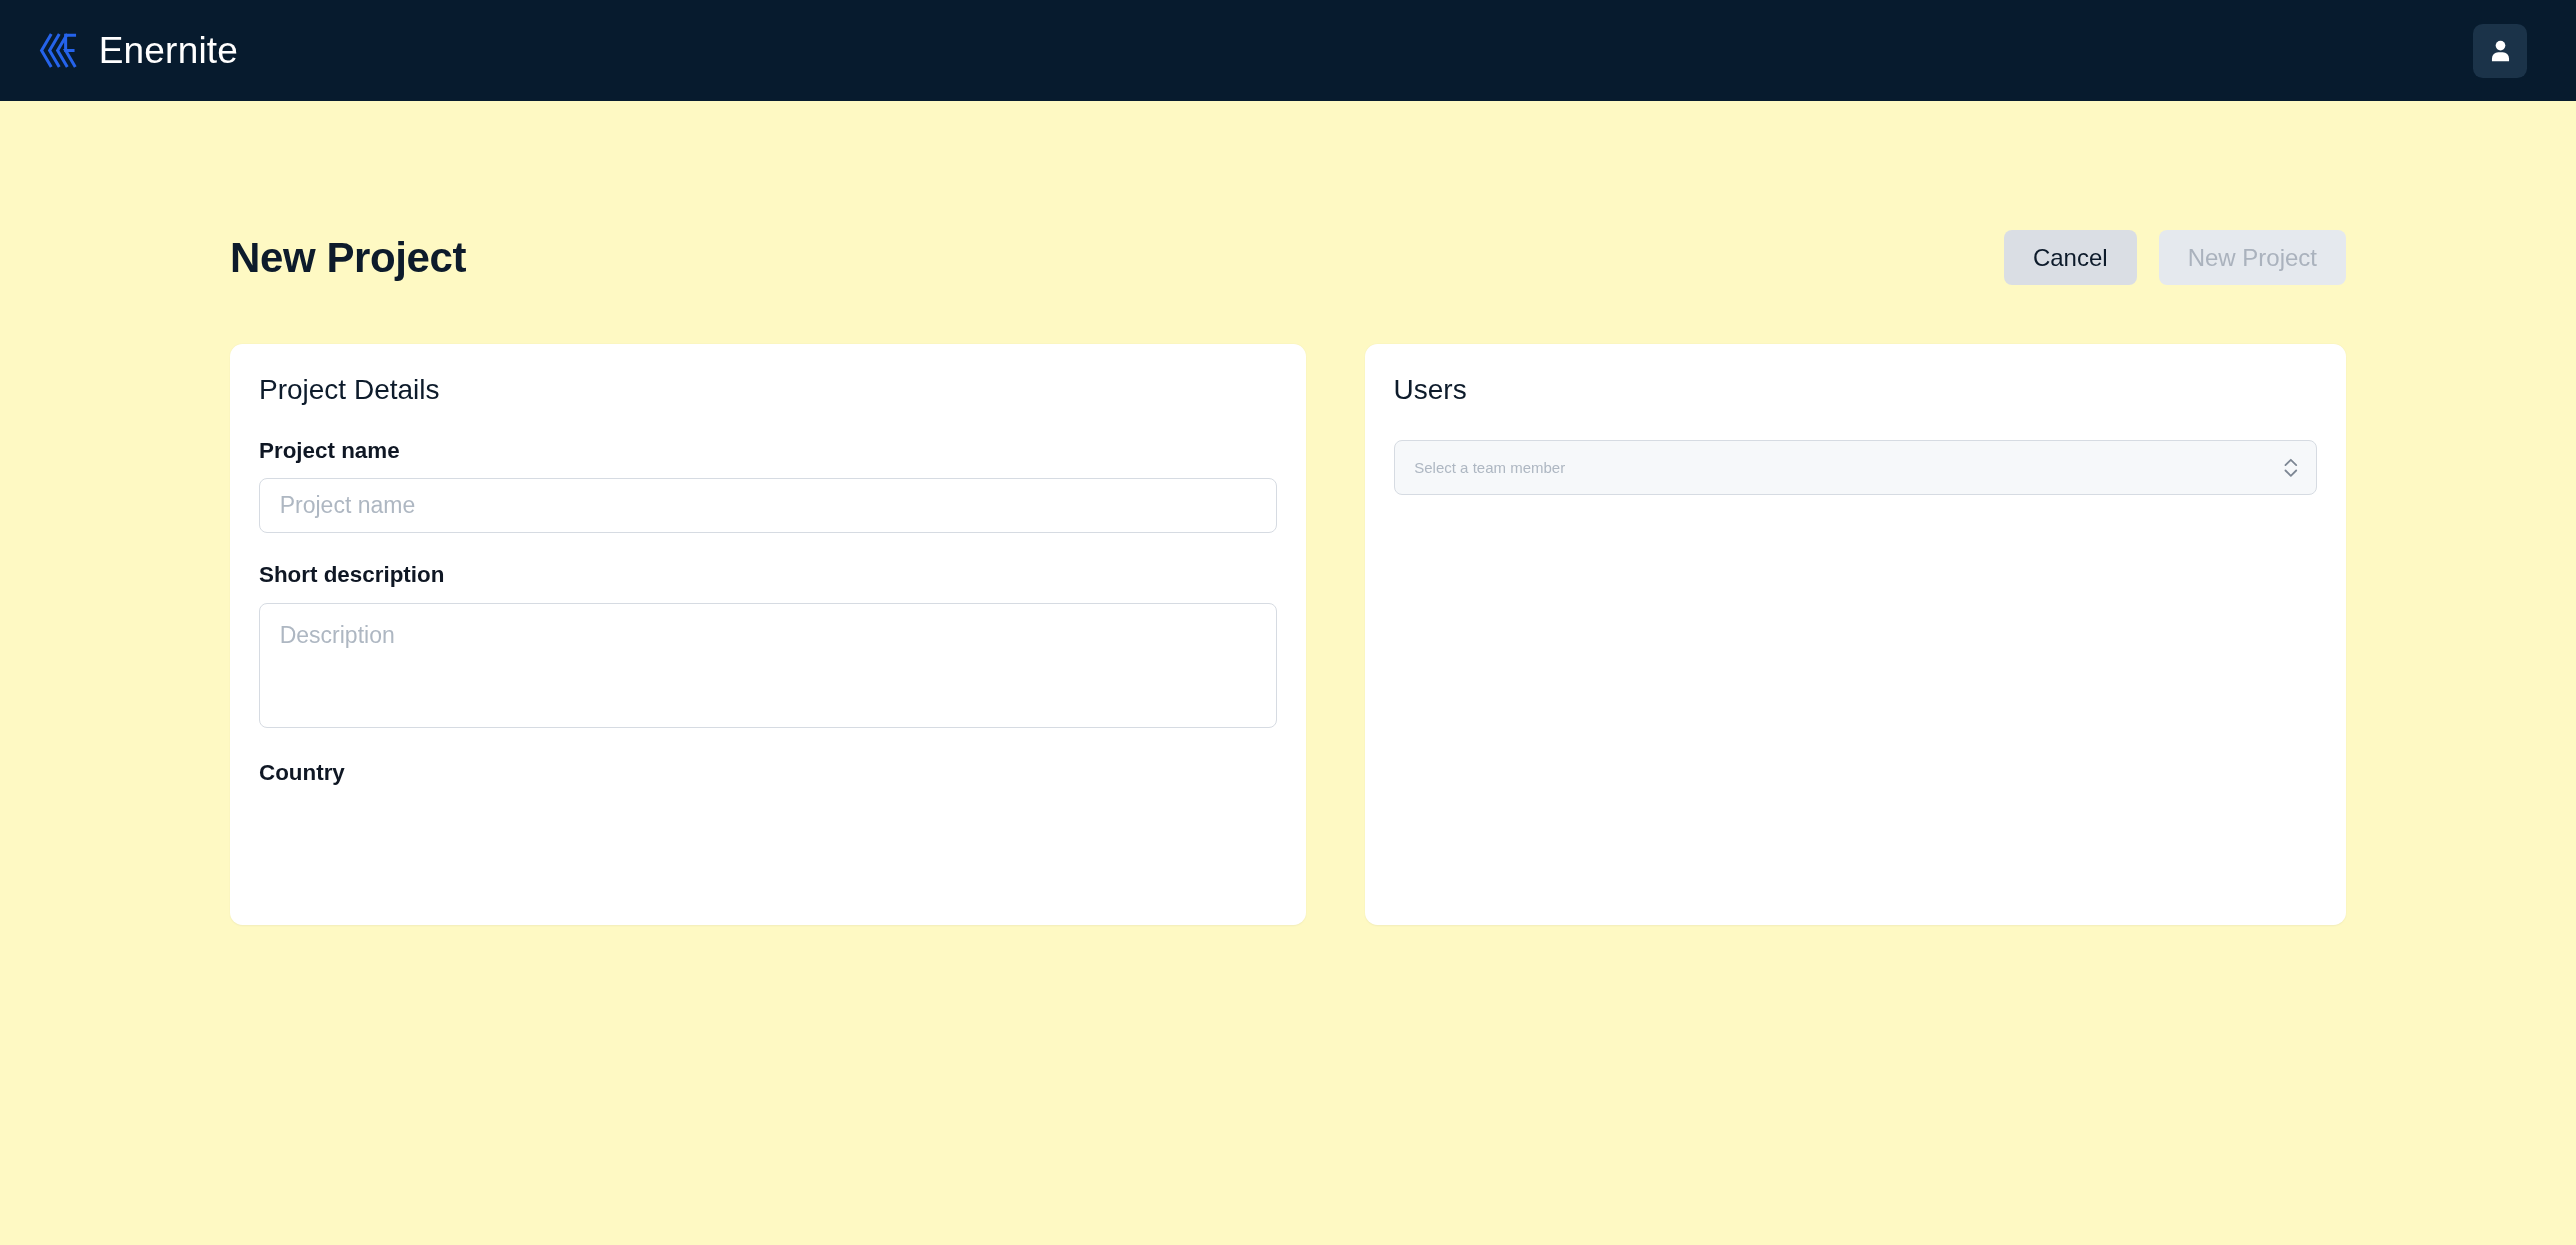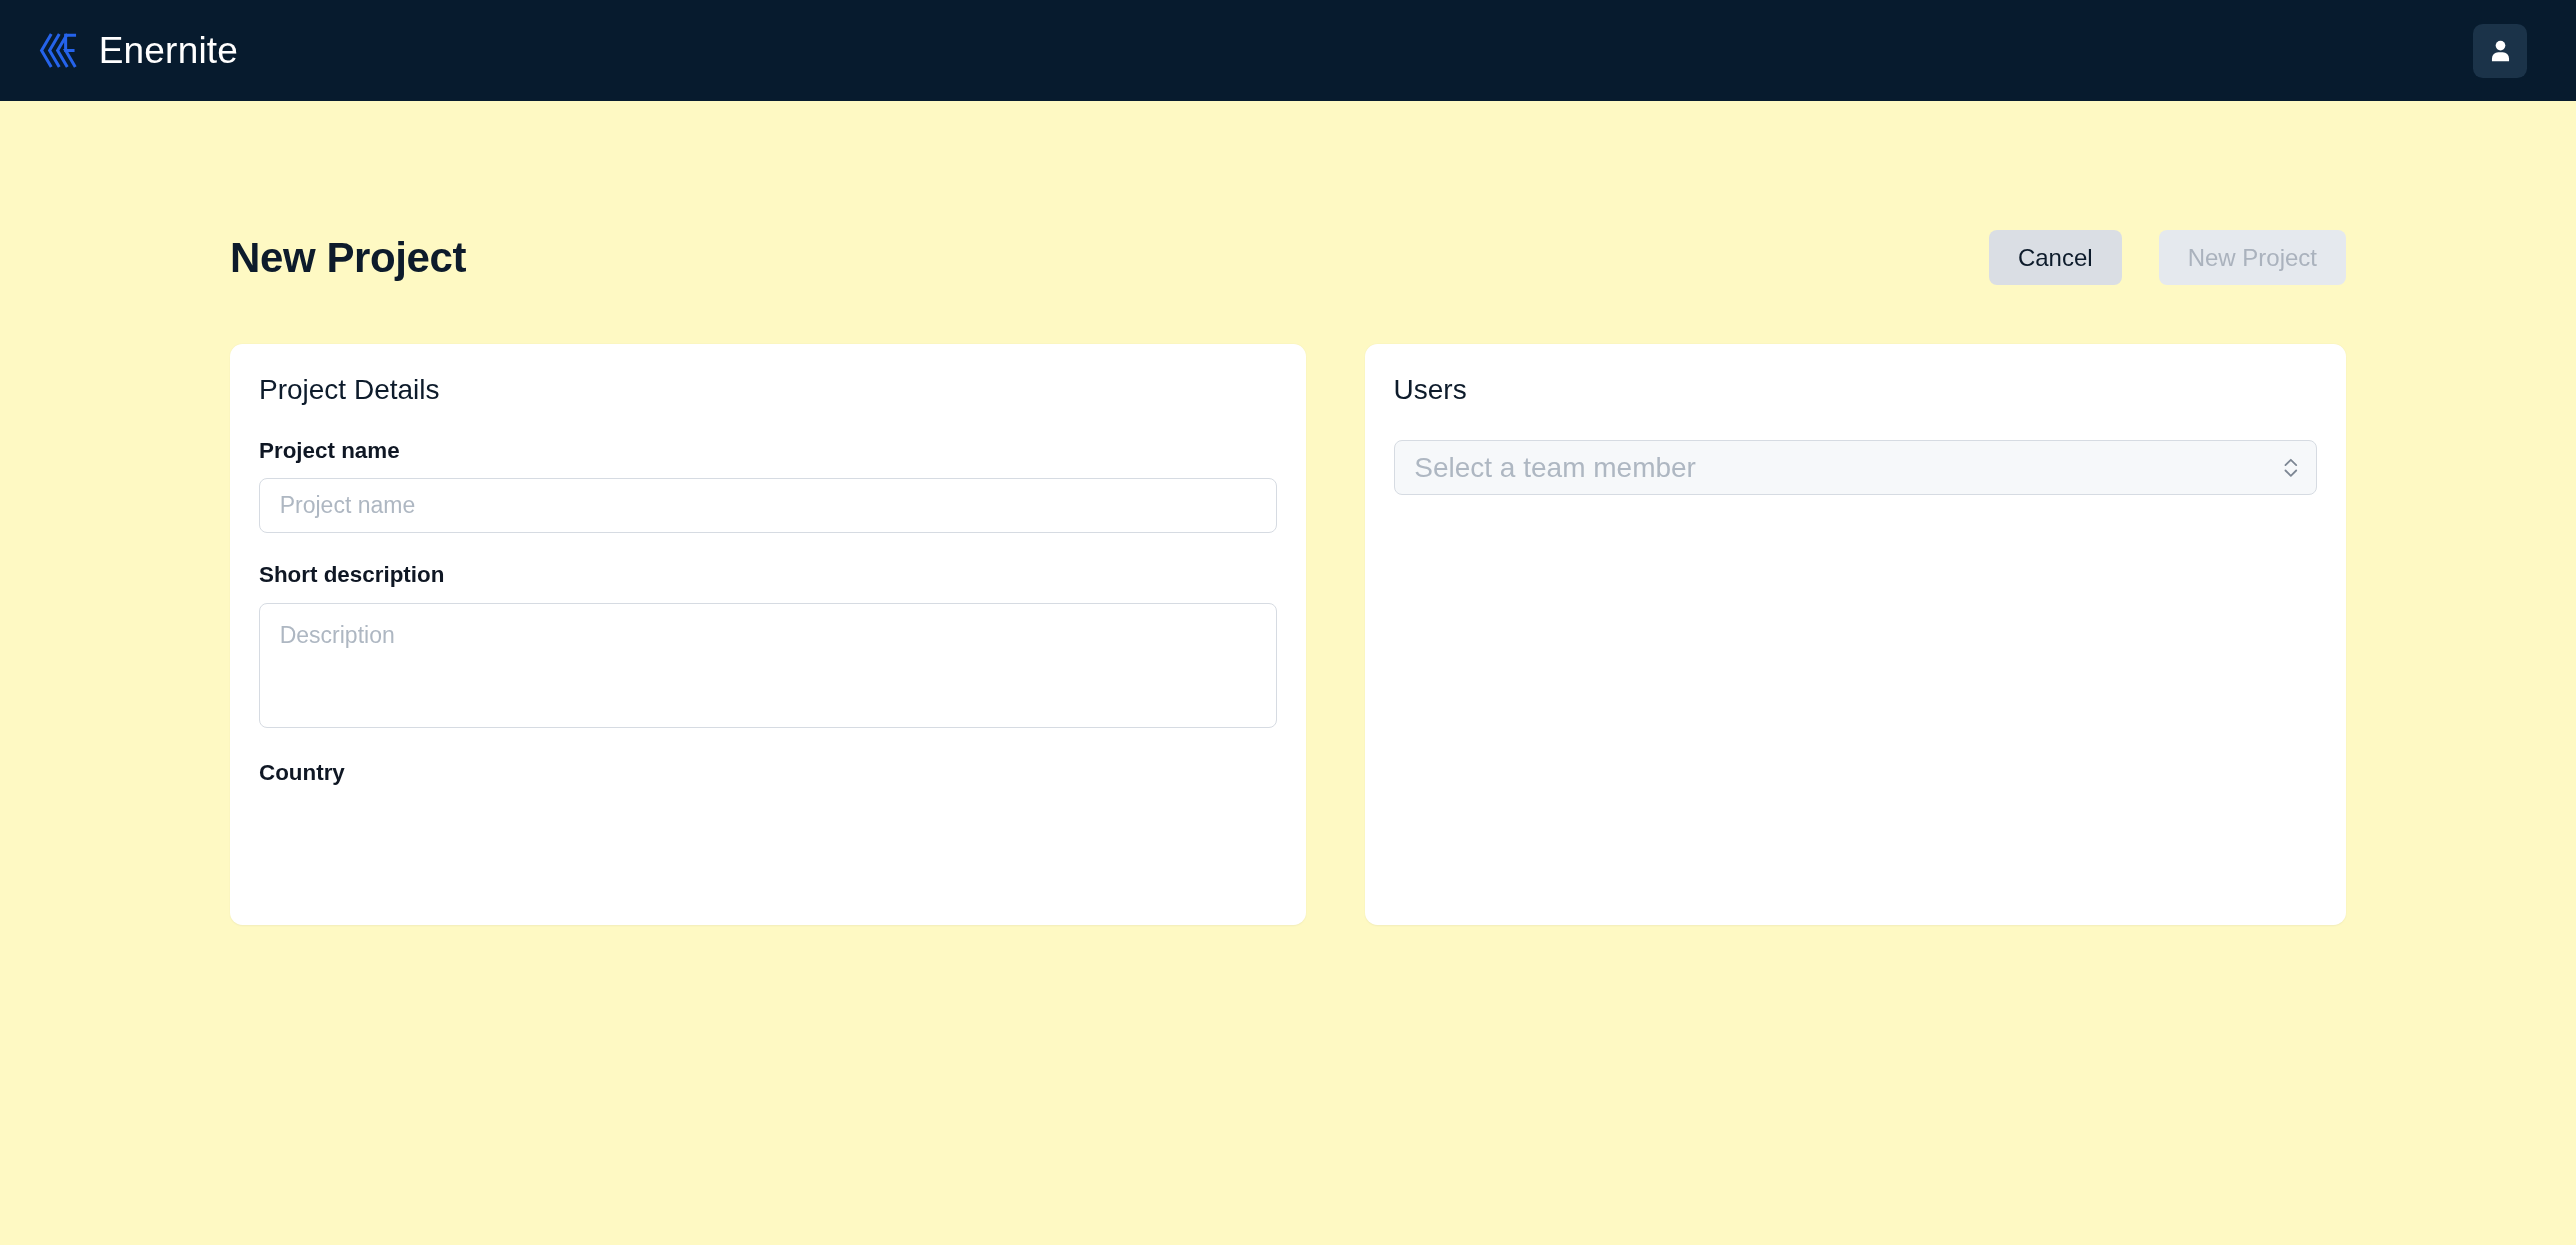--- a/index.html
+++ b/index.html
@@ -88,21 +88,21 @@
     font-size: 42px;
     font-weight: 700;
     color: #0d1b2b;
     letter-spacing: -0.4px;
     line-height: 1;
   }
 
   .header-actions {
     display: flex;
     align-items: center;
-    gap: 37px;
+    gap: 22px;
   }
 
   .btn {
     border: none;
     border-radius: 8px;
     font-family: "Liberation Sans", sans-serif;
     font-size: 24px;
     line-height: 1;
     padding: 0 29px;
     height: 55px;
@@ -181,21 +181,21 @@
   }
 
   
   .select-wrap { position: relative; width: 100%; }
 
   .select-display {
     width: 100%;
     height: 55px;
     display: flex;
     align-items: center;
-    font-size: 28px;
+    font-size: 15px;
     color: #aeb7c2;
     background: #ffffff;
     border: 1.4px solid #d6dbe2;
     border-radius: 8px;
     padding: 0 47px 0 19.7px;
     cursor: pointer;
     user-select: none;
   }
 
   .select-display.muted { background: #f6f8fa; }

